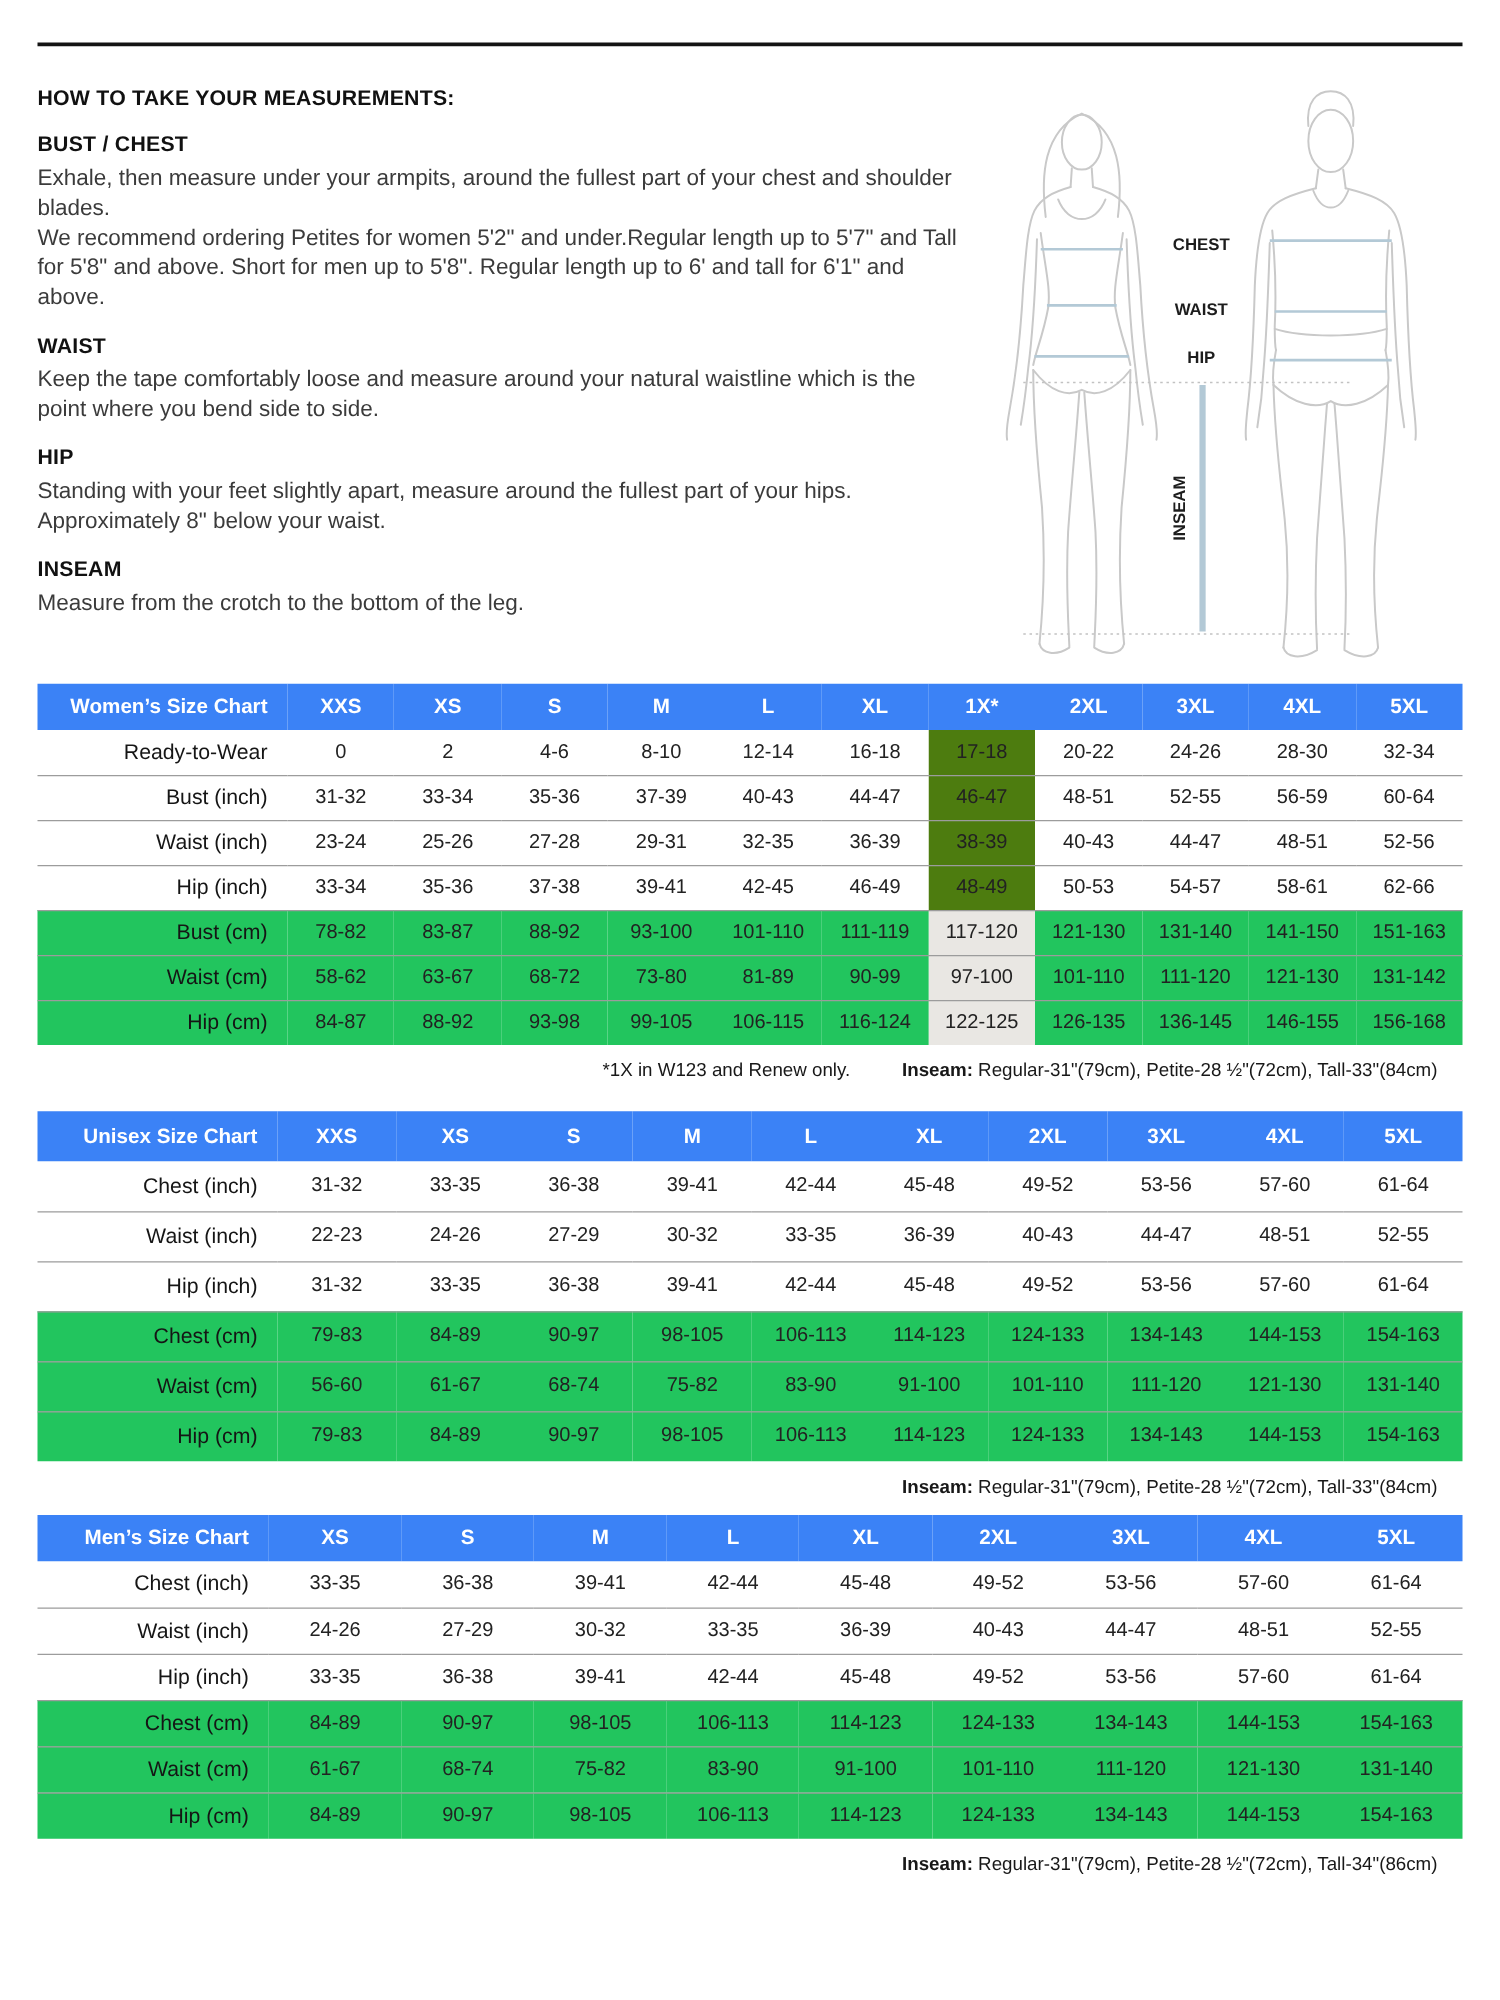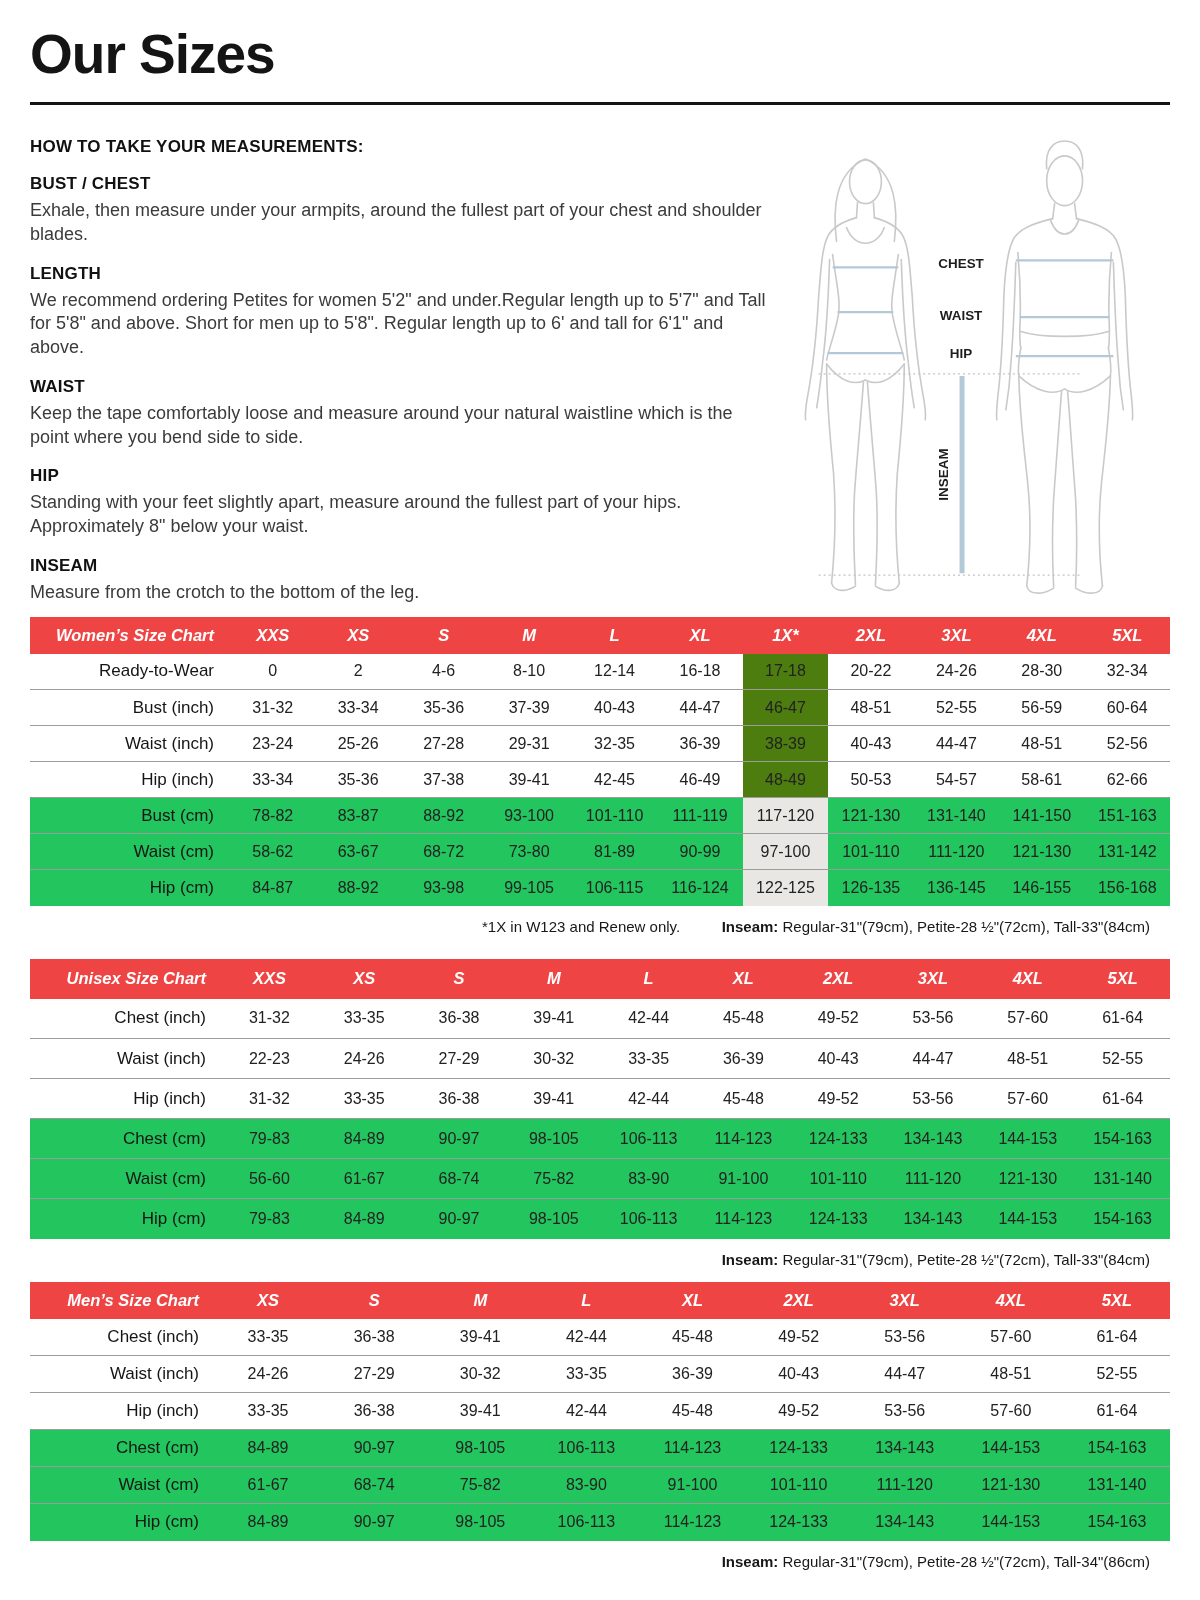--- a/index.html
+++ b/index.html
@@ -21,21 +21,21 @@
   .m-section h3 { font-size:17px; font-weight:700; margin:17px 0 5px; color:#111; letter-spacing:.2px; }
   .m-section p { font-size:18px; line-height:1.32; margin:0; color:#3b3b3b; }
 
   .diagram { width:400px; height:478px; margin-left:auto; }
 
   .chart-section { margin-top:24px; }
   .chart-section.first { margin-top:12px; }
   .chart-section.mens { margin-top:14px; }
 
   table.size-table { width:1140px; border-collapse:collapse; table-layout:fixed; }
-  thead th { background:#ef4444; color:#ffffff; font-size:16.5px; font-weight:700;font-style:italic; }
+  thead th { background:#3b82f6; color:#ffffff; font-size:16.5px; font-weight:700; }
   th.label, td.label { text-align:right; padding-right:16px; }
   tbody td { text-align:center; font-size:16px; color:#222; }
   td.label { font-weight:400; font-size:17px; color:#151515;margin-top:44px; }
   tbody tr + tr { border-top:1px solid #9c9c9c; }
   tr.shaded { background:#22c55e; }
   td.hl { background:#4d7c0f; }
   tr.shaded td.hl { background:#e9e7e3; }
 
   .c0 thead th { height:37px; } .c0 tbody td { height:36px; }
   .c1 thead th { height:40px; } .c1 tbody td { height:40px; }
@@ -49,33 +49,31 @@
   .fn-right { margin-left:auto; padding-right:20px; }
   .fn-right b { font-weight:700; }
 
   svg text.dlabel { font-family:"Liberation Sans",sans-serif; font-size:13.5px; font-weight:700; fill:#1d1d1d; }
 </style>
 </head>
 <body>
 
 <div class="page" data-name="size-guide-page">
 
-  <h1 data-name="page-title">Our Sizes</h1>
   <hr class="title-rule" data-name="title-divider">
 
   <div class="top" data-name="top-section">
     <div class="instructions" data-name="measurement-instructions">
       <h2 class="instr-heading" data-name="instructions-heading">HOW TO TAKE YOUR MEASUREMENTS:</h2>
 
       <div class="m-section" data-name="section-bust-chest">
         <h3 data-name="section-label">BUST / CHEST</h3>
         <p data-name="section-text">Exhale, then measure under your armpits, around the fullest part of your chest and shoulder blades.</p>
       </div>
       <div class="m-section" data-name="section-length">
-        <h3 data-name="section-label">LENGTH</h3>
         <p data-name="section-text">We recommend ordering Petites for women 5'2" and under.Regular length up to 5'7" and Tall for 5'8" and above. Short for men up to 5'8". Regular length up to 6' and tall for 6'1" and above.</p>
       </div>
       <div class="m-section" data-name="section-waist">
         <h3 data-name="section-label">WAIST</h3>
         <p data-name="section-text">Keep the tape comfortably loose and measure around your natural waistline which is the point where you bend side to side.</p>
       </div>
       <div class="m-section" data-name="section-hip">
         <h3 data-name="section-label">HIP</h3>
         <p data-name="section-text">Standing with your feet slightly apart, measure around the fullest part of your hips. Approximately 8" below your waist.</p>
       </div>

